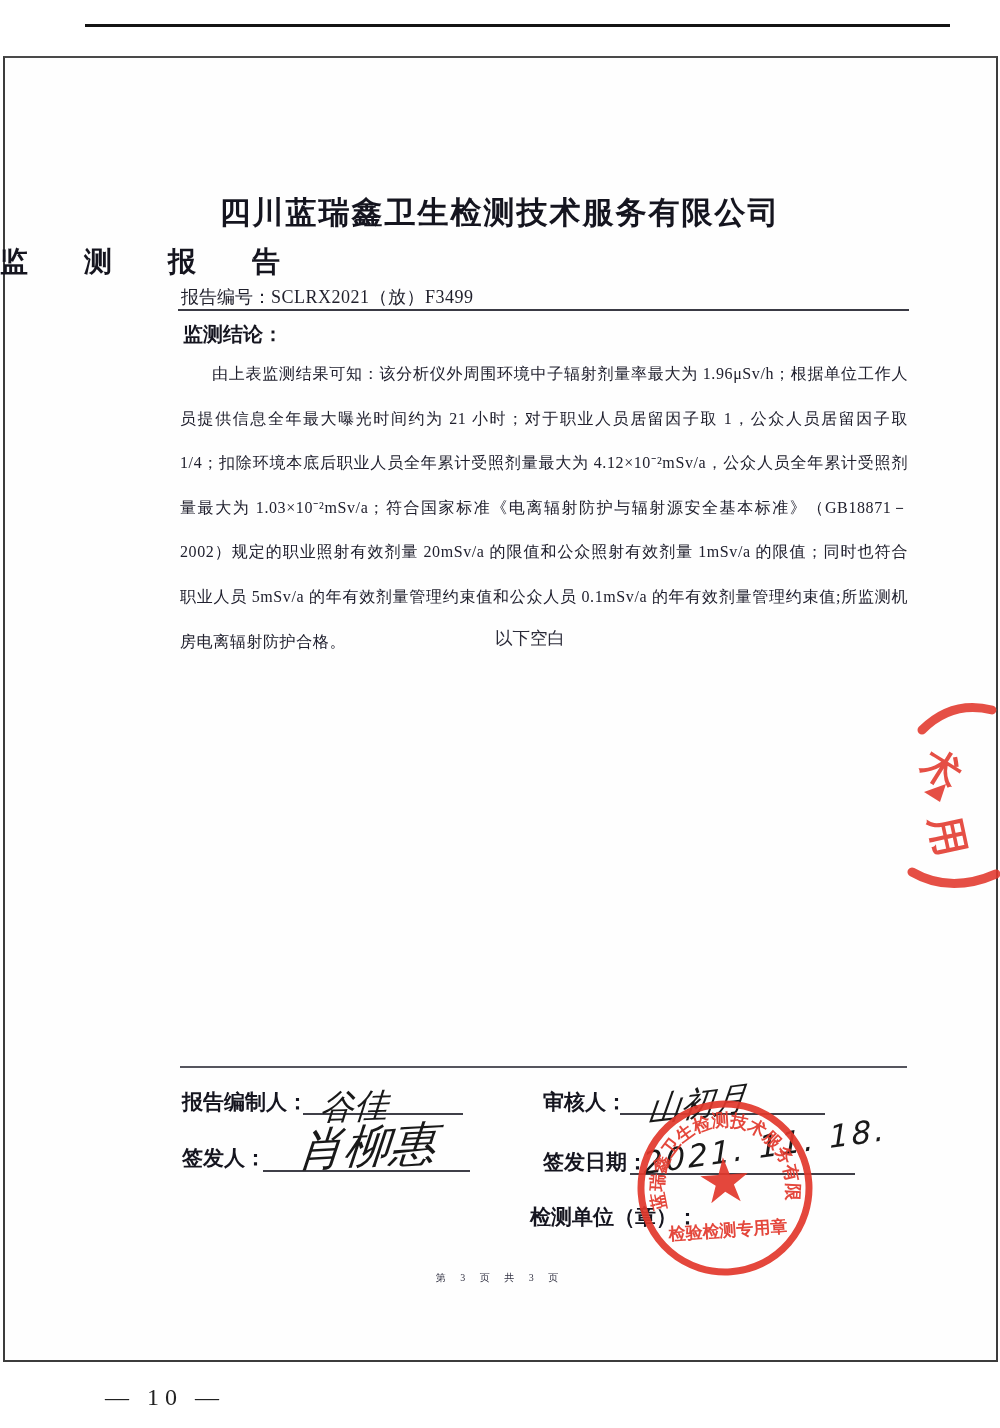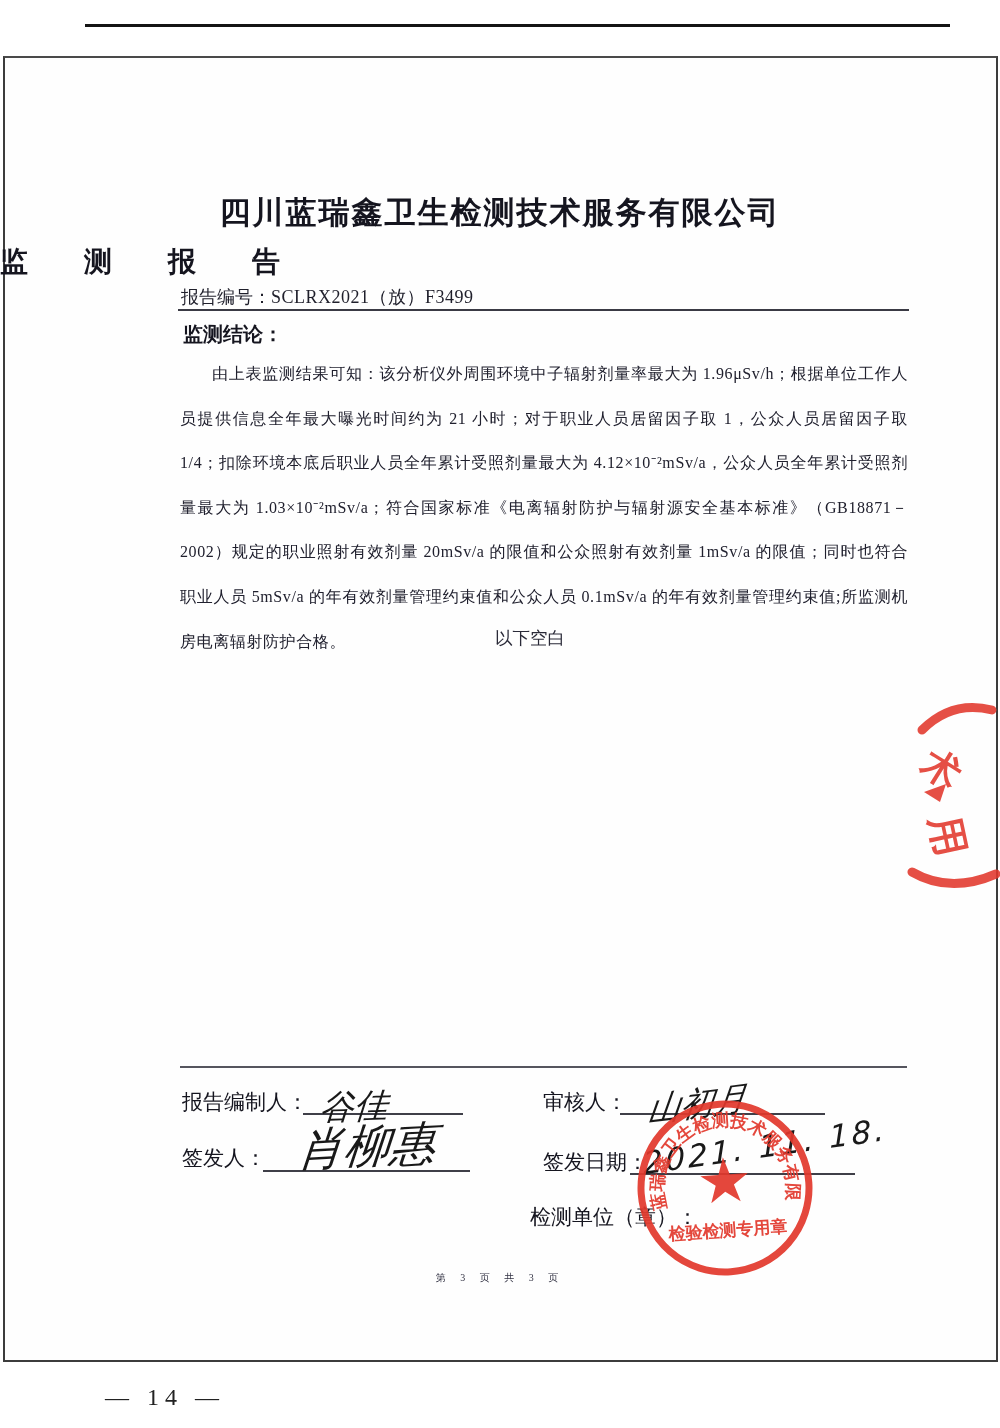--- a/index.html
+++ b/index.html
@@ -76,21 +76,21 @@
     font-size: 17.5px;
     color: #2a2a38;
   }
 
   .rule-sign-top {
     left: 180px; top: 1066px; width: 727px; height: 2px;
     background: #55555e;
   }
   .sig-label {
     font-family: "Liberation Sans", sans-serif;
-    font-weight: 400;
+    font-weight: 700;
     font-size: 21px;
     color: #15151f;
   }
   .sig-line { height: 2px; background: #3f3f48; }
   .handwriting {
     font-family: "DejaVu Sans", sans-serif;
     font-style: italic;
     color: #191919;
     white-space: nowrap;
   }
@@ -166,13 +166,13 @@
 
 <svg class="abs edge-stamp-svg" viewBox="0 0 100 210">
   <path d="M 22,40 Q 52,10 92,20" fill="none" stroke="#e2382c" stroke-width="9" stroke-linecap="round"></path>
   <text x="42" y="92" text-anchor="middle" font-family="Liberation Sans, sans-serif" font-weight="700" font-size="38" fill="#e2382c" transform="rotate(32 42 78)">术</text>
   <polygon points="24,102 46,94 40,112" fill="#e2382c"></polygon>
   <text x="48" y="160" text-anchor="middle" font-family="Liberation Sans, sans-serif" font-weight="700" font-size="40" fill="#e2382c" transform="rotate(78 48 146)">用</text>
   <path d="M 12,182 Q 50,204 96,184" fill="none" stroke="#e2382c" stroke-width="9" stroke-linecap="round"></path>
 </svg>
 
 <div class="abs footer-pageinfo">第 3 页 共 3 页</div>
-<div class="abs sheet-number">— 14 —</div>
+<div class="abs sheet-number">— 10 —</div>
 
 </body></html>

